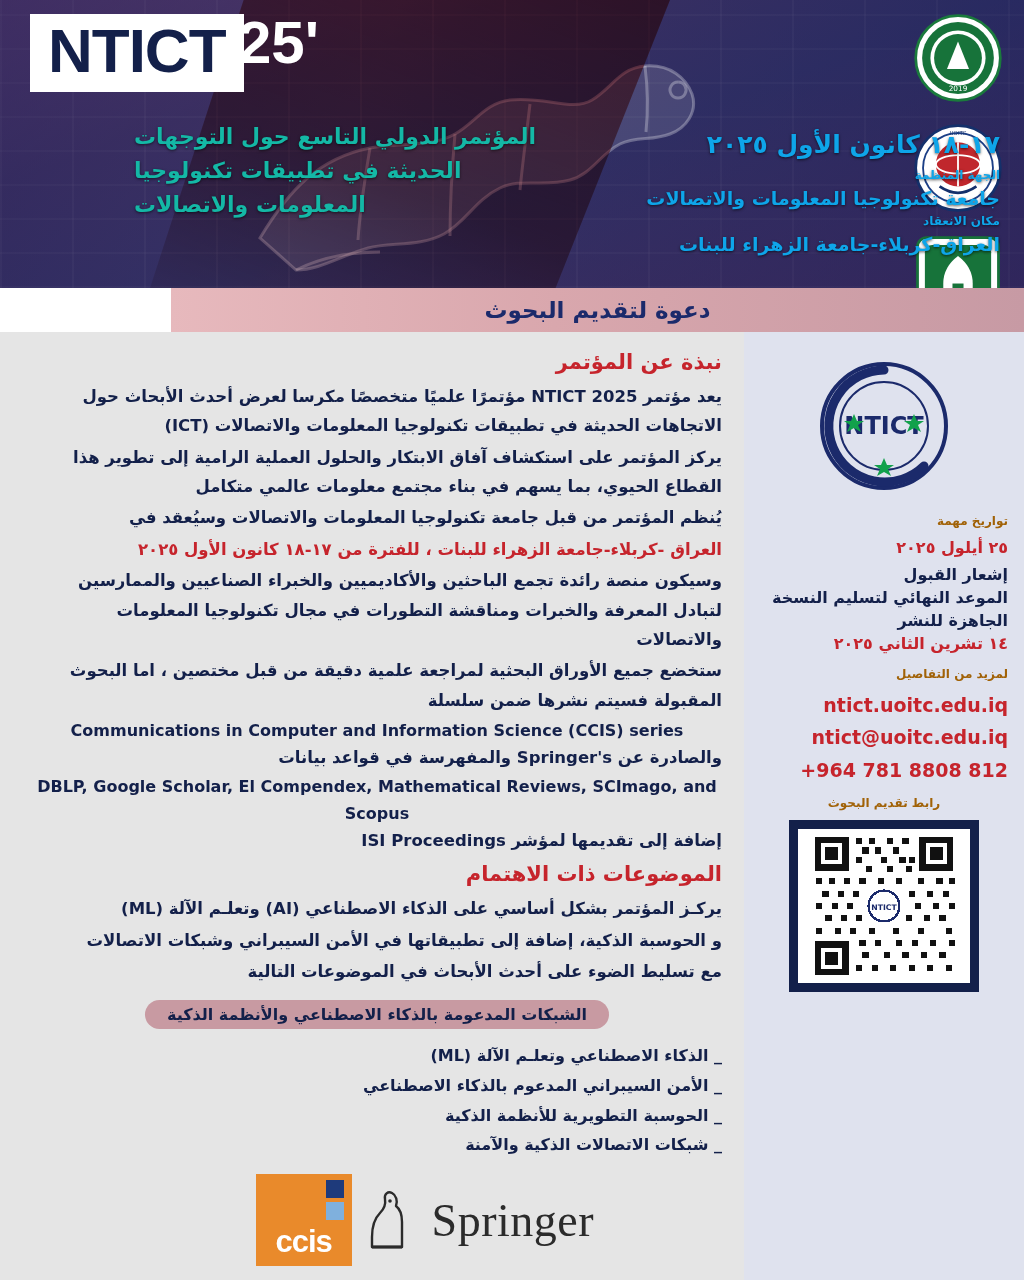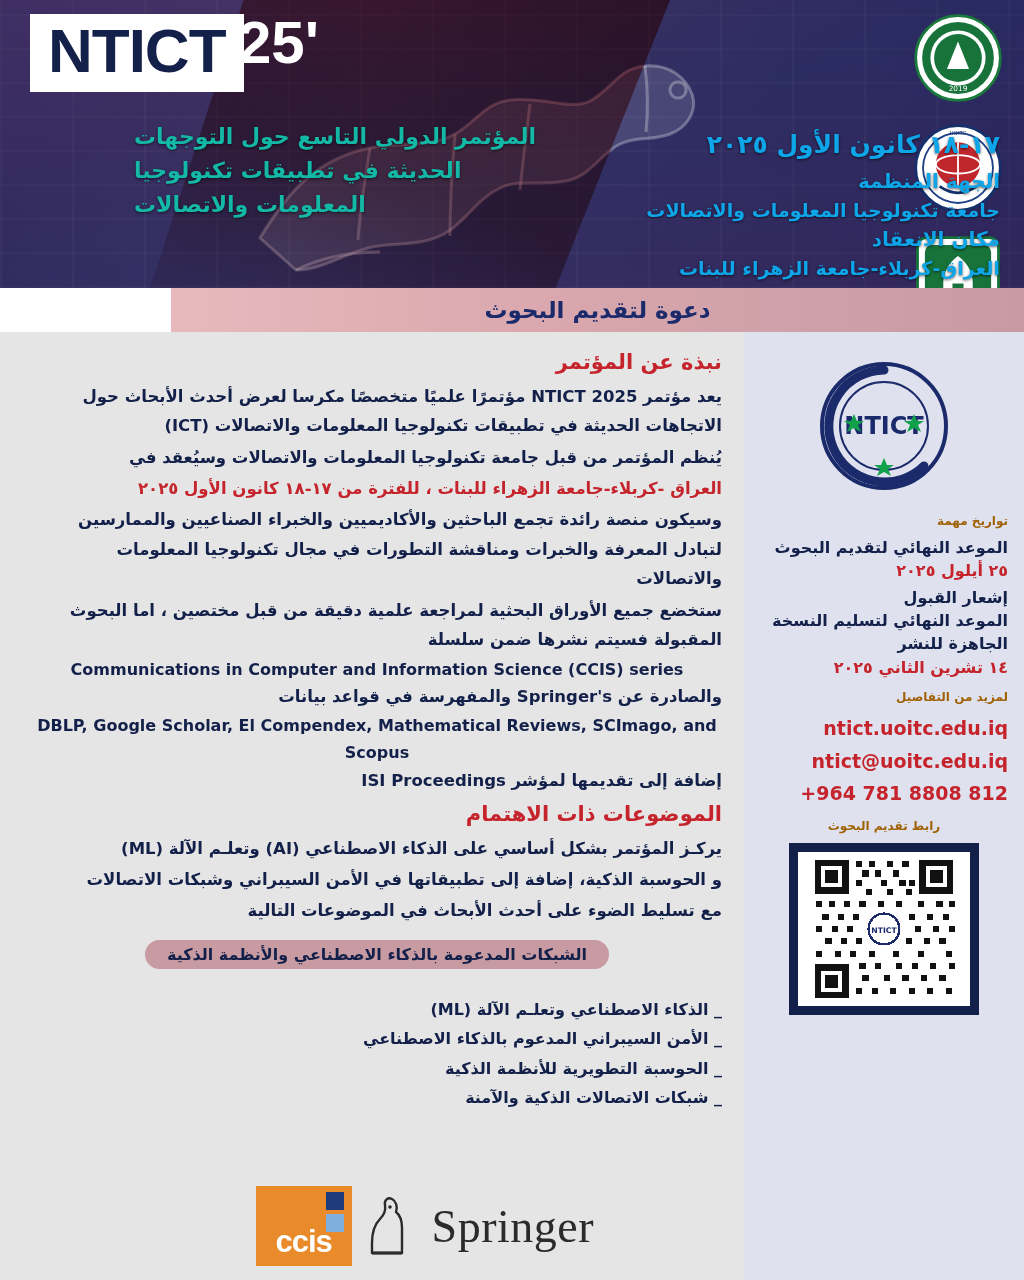--- a/index.html
+++ b/index.html
@@ -75,21 +75,21 @@
   .hdr-right {
     position: absolute;
     right: 24px; top: 126px;
     width: 470px;
     text-align: right;
     color: #0ea5e9;
     line-height: 1.5;
     text-shadow: 0 1px 3px rgba(0,0,0,.65);
   }
   .hdr-date { font-size: 25px; font-weight: bold; margin-bottom: 2px; }
-  .hdr-lbl { font-size: 20px; font-weight: bold; }
+  .hdr-lbl { font-size: 12px; font-weight: bold; }
   .hdr-val { font-size: 19px; font-weight: bold; }
 
   .logos {
     position: absolute; right: 20px; top: 12px;
     display: flex; gap: 18px; align-items: flex-start; flex-direction: column;
   }
   .logo { width: 92px; height: 92px; }
   .logo svg { width: 100%; height: 100%; display: block; }
 
   
@@ -150,21 +150,21 @@
   .topic-pill {
     display: inline-block;
     background: #c89aa2;
     color: #13204a;
     font-size: 16px;
     font-weight: bold;
     padding: 5px 22px;
     border-radius: 16px;
     margin: 12px 0 10px 0;
   }
-  .bullets { margin-top: 16px; }
+  .bullets { margin-top: 2px; }
   .bullet {
     color: #13204a;
     font-size: 16px;
     font-weight: bold;
     line-height: 1.85;
   }
 
   
   .ntict-logo { width: 200px; height: 150px; margin: 8px auto 2px auto; }
   .ntict-logo svg { width: 100%; height: 100%; }
@@ -195,21 +195,21 @@
   .qr svg { width: 100%; height: 100%; display:block; }
 
   
   .pub {
     position: absolute;
     right: 430px; bottom: 14px;
     display: flex; align-items: center; gap: 8px;
     direction: ltr;
   }
   .ccis {
-    width: 96px; height: 80px;
+    width: 96px; height: 92px;
     background: #e98a2b;
     position: relative;
     display: flex; align-items: flex-end; justify-content: center;
   }
   .ccis .sq1 { position:absolute; right: 8px; top: 6px; width: 18px; height: 18px; background: #1e3a7b; }
   .ccis .sq2 { position:absolute; right: 8px; top: 28px; width: 18px; height: 18px; background: #7fb0dd; }
   .ccis .txt {
     font-family: "Liberation Sans", sans-serif;
     font-weight: bold; font-size: 31px; color: #ffffff;
     letter-spacing: -1px; padding-bottom: 6px;
@@ -307,20 +307,21 @@
 
   <div class="callbar">
     <span>دعوة لتقديم البحوث</span>
   </div>
 
   <div class="body">
 
     <div class="main">
       <h2 class="sec">نبذة عن المؤتمر</h2>
       <p class="p-ar">يعد مؤتمر NTICT 2025 مؤتمرًا علميًا متخصصًا مكرسا لعرض أحدث الأبحاث حول الاتجاهات الحديثة في تطبيقات تكنولوجيا المعلومات والاتصالات (ICT)</p>
+      <p class="p-ar">يركز المؤتمر على استكشاف آفاق الابتكار والحلول العملية الرامية إلى تطوير هذا القطاع الحيوي، بما يسهم في بناء مجتمع معلومات عالمي متكامل</p>
       <p class="p-ar">يُنظم المؤتمر من قبل جامعة تكنولوجيا المعلومات والاتصالات وسيُعقد في</p>
       <p class="p-ar red">العراق -كربلاء-جامعة الزهراء للبنات ، للفترة من ١٧-١٨ كانون الأول ٢٠٢٥</p>
       <p class="p-ar">وسيكون منصة رائدة تجمع الباحثين والأكاديميين والخبراء الصناعيين والممارسين لتبادل المعرفة والخبرات ومناقشة التطورات في مجال تكنولوجيا المعلومات والاتصالات</p>
       <p class="p-ar">ستخضع جميع الأوراق البحثية لمراجعة علمية دقيقة من قبل مختصين ، اما البحوث المقبولة فسيتم نشرها ضمن سلسلة</p>
       <p class="p-en">Communications in Computer and Information Science (CCIS) series</p>
       <p class="mixed-line">والصادرة عن Springer's والمفهرسة في قواعد بيانات</p>
       <p class="p-en">DBLP, Google Scholar, El Compendex, Mathematical Reviews, SCImago, and Scopus</p>
       <p class="mixed-line">إضافة إلى تقديمها لمؤشر ISI Proceedings</p>
 
       <h2 class="sec">الموضوعات ذات الاهتمام</h2>
@@ -347,21 +348,20 @@
           <path d="M100 16 a56 56 0 1 0 40 96" fill="none" stroke="#1b2a6b" stroke-width="9" stroke-linecap="round"></path>
           <circle cx="100" cy="72" r="44" fill="none" stroke="#1b2a6b" stroke-width="2"></circle>
           <text x="100" y="80" font-size="24" font-weight="bold" fill="#1b2a6b" text-anchor="middle" font-family="DejaVu Sans">NTICT</text>
           <polygon points="70,60 73,67 80,67 74,71 77,78 70,74 63,78 66,71 60,67 67,67" fill="#12a14b"></polygon>
           <polygon points="130,60 133,67 140,67 134,71 137,78 130,74 123,78 126,71 120,67 127,67" fill="#12a14b"></polygon>
           <polygon points="100,104 103,111 110,111 104,115 107,122 100,118 93,122 96,115 90,111 97,111" fill="#12a14b"></polygon>
         </svg>
       </div>
 
       <h3>تواريخ مهمة</h3>
-      <div class="date-lbl">الموعد النهائي لتقديم البحوث</div>
       <div class="date-val">٢٥ أيلول ٢٠٢٥</div>
       <div class="date-lbl">إشعار القبول</div>
       <div class="date-lbl">الموعد النهائي لتسليم النسخة الجاهزة للنشر</div>
       <div class="date-val">١٤ تشرين الثاني ٢٠٢٥</div>
 
       <h3>لمزيد من التفاصيل</h3>
       <div class="contact">ntict.uoitc.edu.iq</div>
       <div class="contact">ntict@uoitc.edu.iq</div>
       <div class="contact">+964 781 8808 812</div>
 

